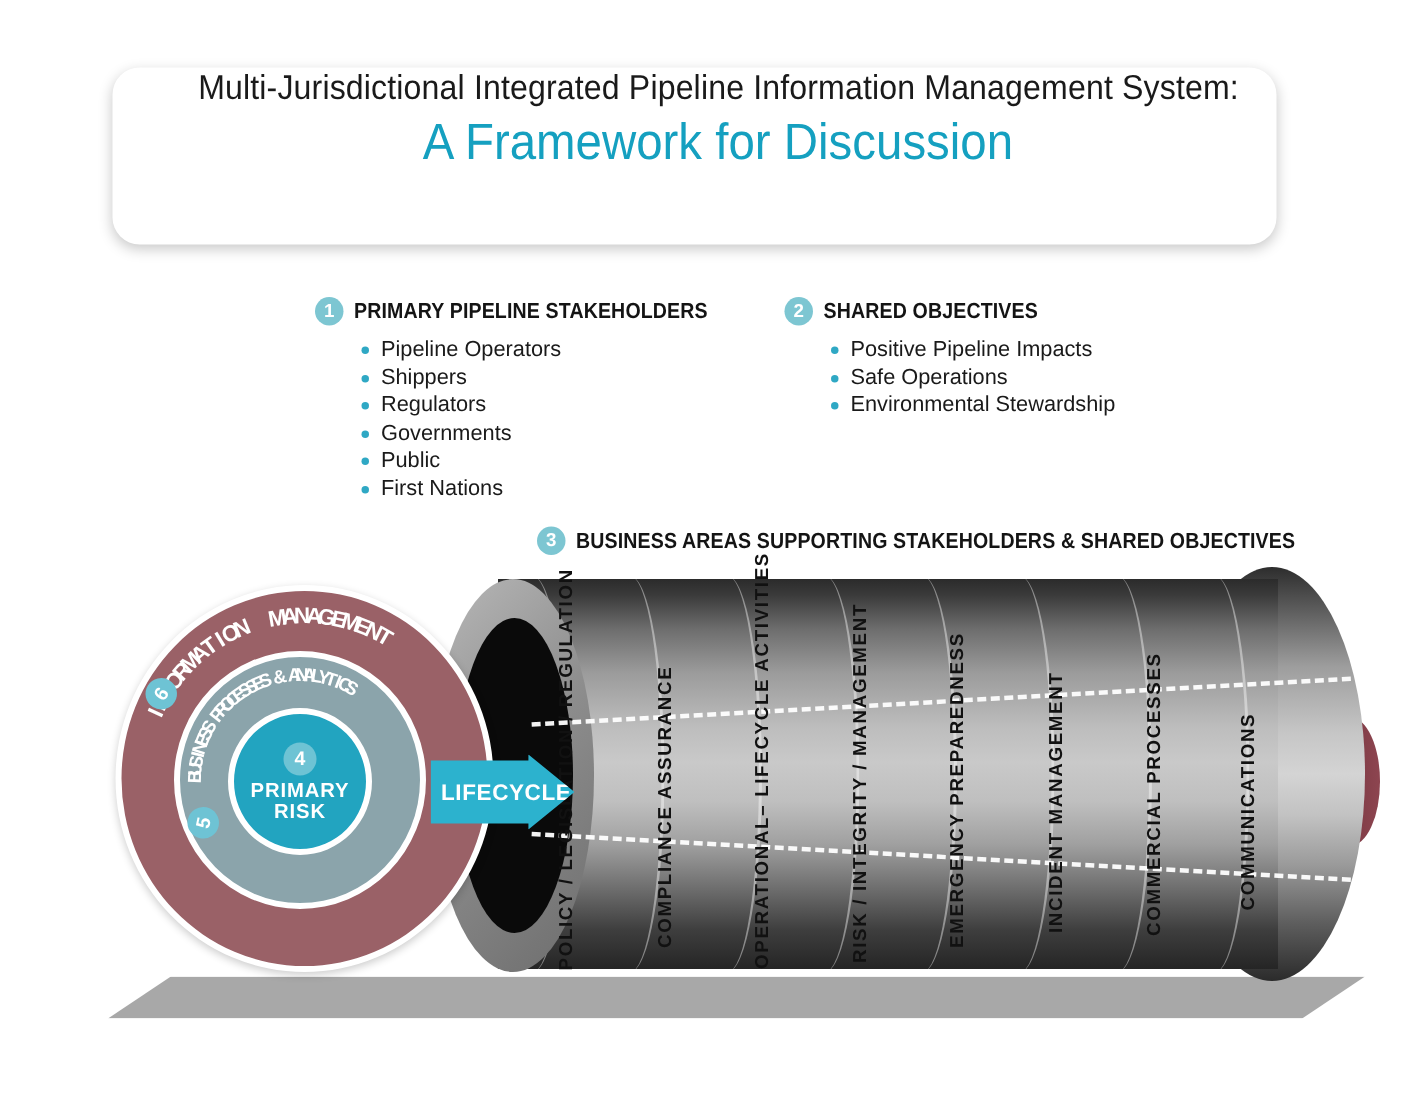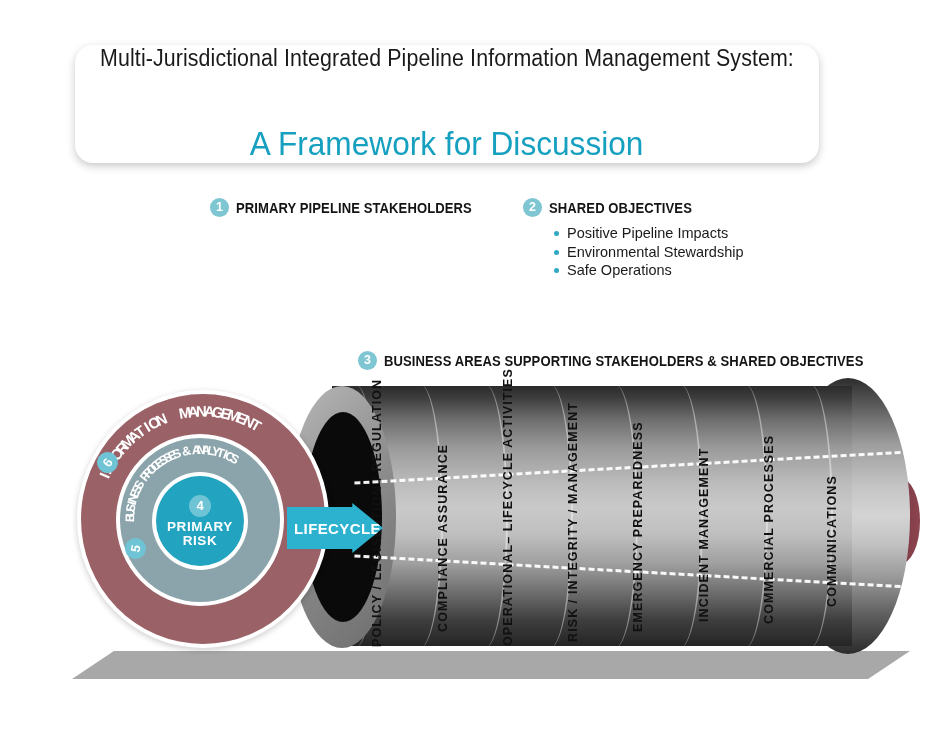--- a/index.html
+++ b/index.html
@@ -8,21 +8,21 @@
     font-family:"Liberation Sans", sans-serif;
     -webkit-font-smoothing:antialiased;
   }
   .stage{position:relative;width:948px;height:732px;}
 
   
   .title-card{
     position:absolute;left:75px;top:45px;width:744px;height:118px;
     background:#ffffff;border-radius:18px;
     box-shadow:0 3px 9px rgba(0,0,0,0.22);
-    display:flex;flex-direction:column;align-items:center;justify-content:space-between;
+    display:flex;flex-direction:column;align-items:center;justify-content:flex-start;padding-left:32px;
   }
   .title-line1{
     font-family:"Liberation Sans Narrow","Liberation Sans",sans-serif;
     font-size:23px;color:#1a1a1a;letter-spacing:.1px;
     transform:scaleX(.93);white-space:nowrap;margin-bottom:4px;
   }
   .title-line2{
     font-family:"Liberation Sans Narrow","Liberation Sans",sans-serif;
     font-size:34px;color:#15a0c0;transform:scaleX(.93);white-space:nowrap;
   }
@@ -187,31 +187,39 @@
   <div class="title-card">
     <div class="title-line1">Multi-Jurisdictional Integrated Pipeline Information Management System:</div>
     <div class="title-line2">A Framework for Discussion</div>
   </div>
 
   <div class="sec" id="sec1">
     <div class="sec-head">
       <div class="num-badge">1</div>
       <div class="sec-title">PRIMARY PIPELINE STAKEHOLDERS</div>
     </div>
+    <ul>
+      <li>Pipeline Operators</li>
+      <li>Shippers</li>
+      <li>Regulators</li>
+      <li>Governments</li>
+      <li>Public</li>
+      <li>First Nations</li>
+    </ul>
   </div>
 
   <div class="sec" id="sec2">
     <div class="sec-head">
       <div class="num-badge">2</div>
       <div class="sec-title">SHARED OBJECTIVES</div>
     </div>
     <ul>
       <li>Positive Pipeline Impacts</li>
+      <li>Safe Operations</li>
       <li>Environmental Stewardship</li>
-      <li>Safe Operations</li>
     </ul>
   </div>
 
   <div class="sec" id="sec3">
     <div class="sec-head">
       <div class="num-badge">3</div>
       <div class="sec-title">BUSINESS AREAS SUPPORTING STAKEHOLDERS &amp; SHARED OBJECTIVES</div>
     </div>
   </div>
 

